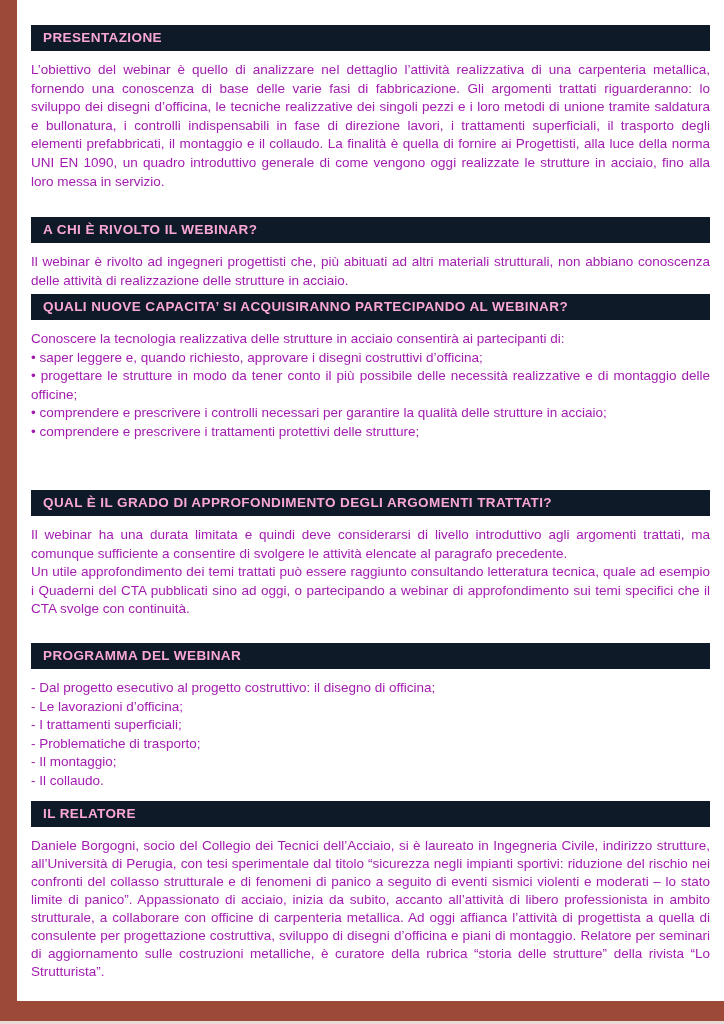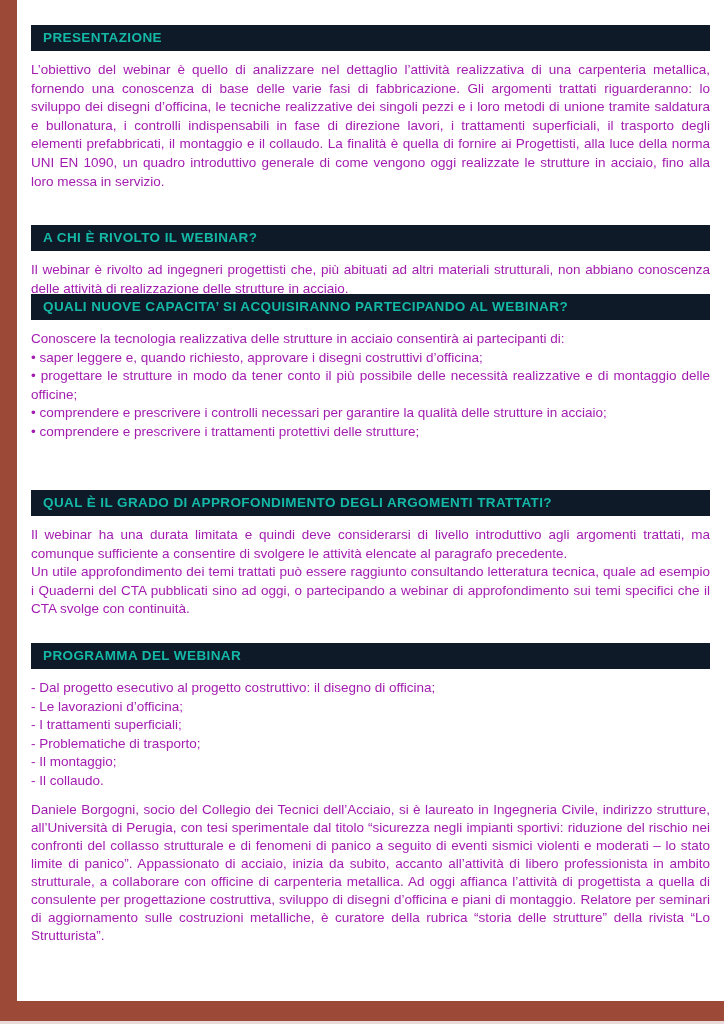--- a/index.html
+++ b/index.html
@@ -31,21 +31,21 @@
   .content { position: absolute; inset: 0; z-index: 1; }
   .webinar-section {
     position: absolute; left: 31px; width: 679px;
   }
   .section-header {
     background: #0f1a29;
     height: 26px; line-height: 26px;
     padding: 0 12px;
     box-sizing: border-box;
     margin: 0 0 10px 0;
-    color: #14b8a6;
+    color: #f9a8d4;
     font-size: 13.5px;
     font-weight: bold;
     letter-spacing: 0.4px;
     white-space: nowrap;
     overflow: hidden;
   }
   .webinar-section p {
     margin: 0;
     font-size: 13.5px;
     line-height: 18.6px;
@@ -57,21 +57,21 @@
 </style>
 </head>
 <body>
 
 <div class="content">
   <div>
       <section class="webinar-section" style="top: 25px;">
         <div class="section-header"><span>PRESENTAZIONE</span></div>
         <p>L’obiettivo del webinar è quello di analizzare nel dettaglio l’attività realizzativa di una carpenteria metallica, fornendo una conoscenza di base delle varie fasi di fabbricazione. Gli argomenti trattati riguarderanno: lo sviluppo dei disegni d’officina, le tecniche realizzative dei singoli pezzi e i loro metodi di unione tramite saldatura e bullonatura, i controlli indispensabili in fase di direzione lavori, i trattamenti superficiali, il trasporto degli elementi prefabbricati, il montaggio e il collaudo. La finalità è quella di fornire ai Progettisti, alla luce della norma UNI EN 1090, un quadro introduttivo generale di come vengono oggi realizzate le strutture in acciaio, fino alla loro messa in servizio.</p>
       </section>
-      <section class="webinar-section" style="top: 217px; margin-top: 8px;">
+      <section class="webinar-section" style="top: 217px;">
         <div class="section-header"><span>A CHI È RIVOLTO IL WEBINAR?</span></div>
         <p>Il webinar è rivolto ad ingegneri progettisti che, più abituati ad altri materiali strutturali, non abbiano conoscenza delle attività di realizzazione delle strutture in acciaio.</p>
       </section>
       <section class="webinar-section" style="top: 294px;">
         <div class="section-header"><span>QUALI NUOVE CAPACITA’ SI ACQUISIRANNO PARTECIPANDO AL WEBINAR?</span></div>
         <p>Conoscere la tecnologia realizzativa delle strutture in acciaio consentirà ai partecipanti di:</p>
         <p>• saper leggere e, quando richiesto, approvare i disegni costruttivi d’officina;</p>
         <p>• progettare le strutture in modo da tener conto il più possibile delle necessità realizzative e di montaggio delle officine;</p>
         <p>• comprendere e prescrivere i controlli necessari per garantire la qualità delle strutture in acciaio;</p>
         <p>• comprendere e prescrivere i trattamenti protettivi delle strutture;</p>
@@ -84,20 +84,21 @@
       <section class="webinar-section" style="top: 643px;">
         <div class="section-header"><span>PROGRAMMA DEL WEBINAR</span></div>
         <p class="list-line">- Dal progetto esecutivo al progetto costruttivo: il disegno di officina;</p>
         <p class="list-line">- Le lavorazioni d’officina;</p>
         <p class="list-line">- I trattamenti superficiali;</p>
         <p class="list-line">- Problematiche di trasporto;</p>
         <p class="list-line">- Il montaggio;</p>
         <p class="list-line">- Il collaudo.</p>
       </section>
       <section class="webinar-section" style="top: 801px;">
+        <div class="section-header"><span>IL RELATORE</span></div>
         <p>Daniele Borgogni, socio del Collegio dei Tecnici dell’Acciaio, si è laureato in Ingegneria Civile, indirizzo strutture, all’Università di Perugia, con tesi sperimentale dal titolo “sicurezza negli impianti sportivi: riduzione del rischio nei confronti del collasso strutturale e di fenomeni di panico a seguito di eventi sismici violenti e moderati – lo stato limite di panico”. Appassionato di acciaio, inizia da subito, accanto all’attività di libero professionista in ambito strutturale, a collaborare con officine di carpenteria metallica. Ad oggi affianca l’attività di progettista a quella di consulente per progettazione costruttiva, sviluppo di disegni d’officina e piani di montaggio. Relatore per seminari di aggiornamento sulle costruzioni metalliche, è curatore della rubrica “storia delle strutture” della rivista “Lo Strutturista”.</p>
       </section>
     </div>
 </div>
 
 <div class="frame-left"></div>
 <div class="frame-bottom"></div>
 <div class="frame-bottom-edge"></div>
 
 </body></html>

